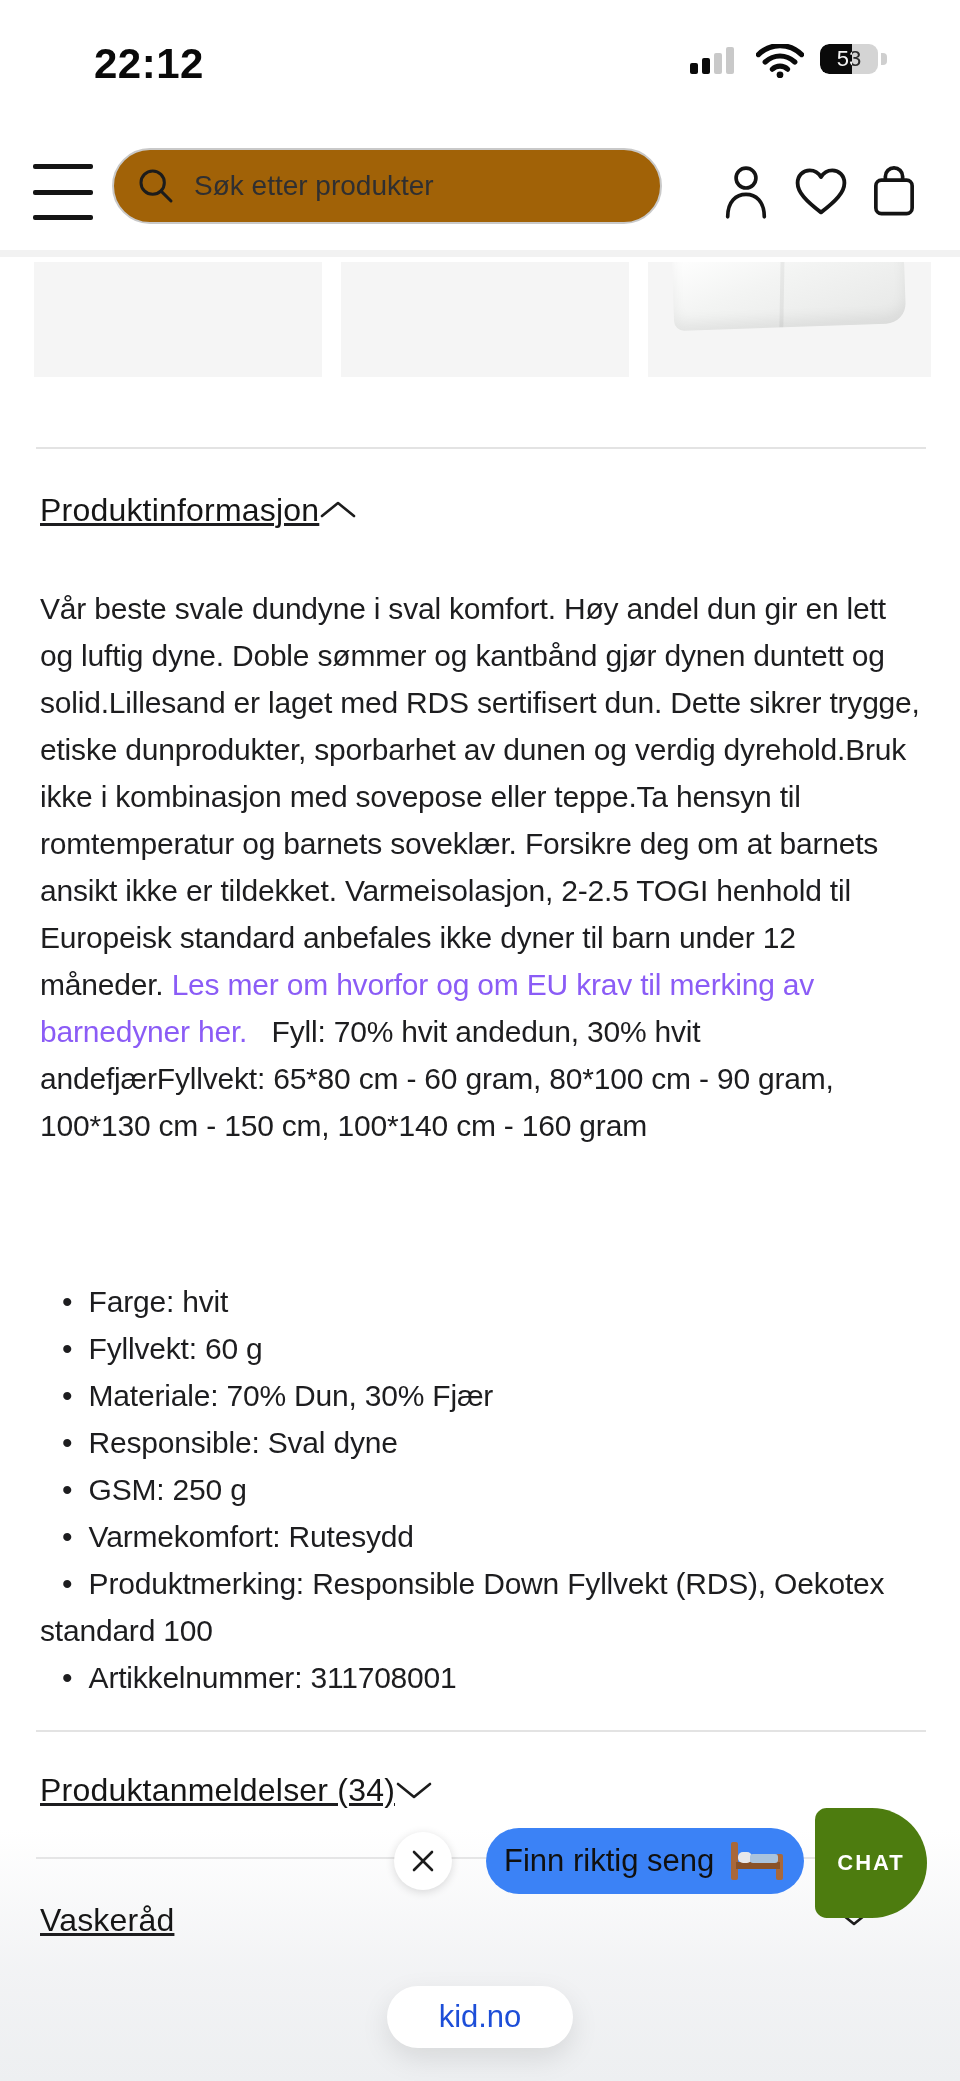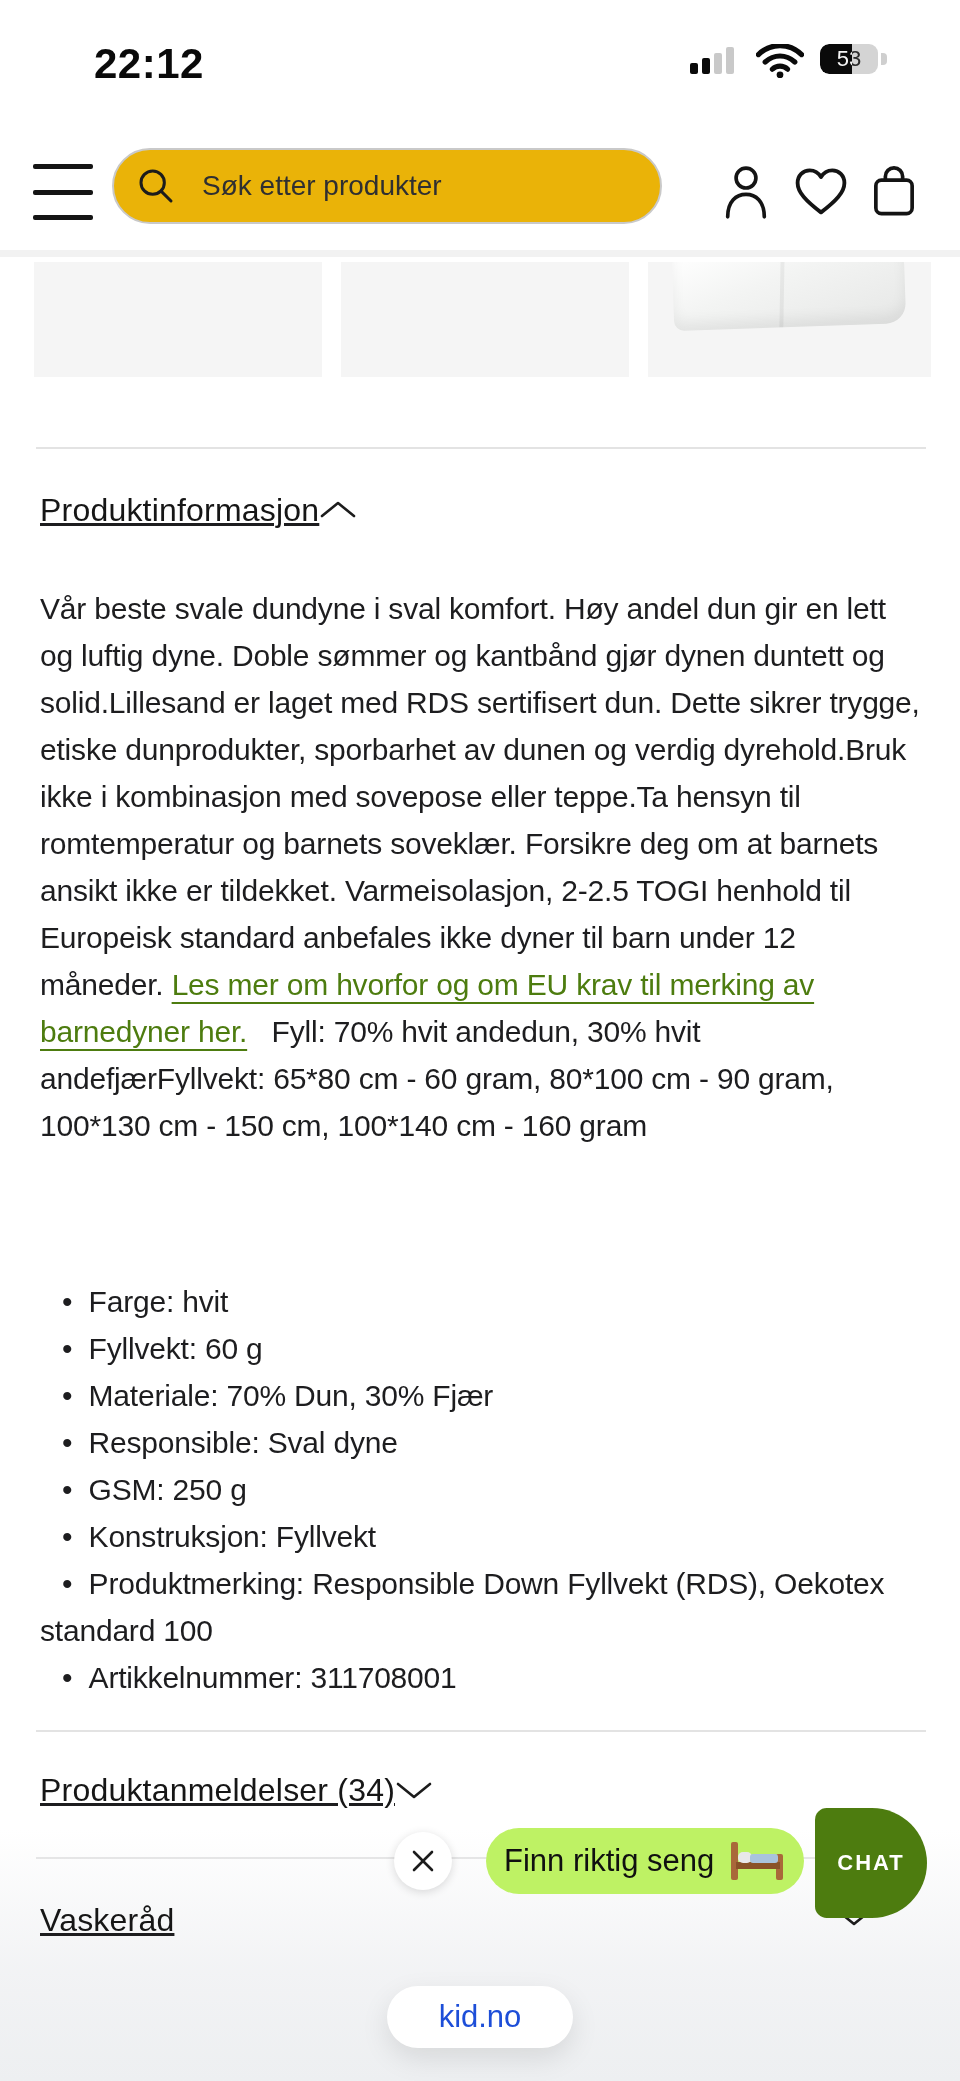--- a/index.html
+++ b/index.html
@@ -19,21 +19,21 @@
   .wifi { position:absolute; left:756px; top:44px; }
   .battery { position:absolute; left:820px; top:44px; width:58px; height:30px; background:#d4d4d4; border-radius:9px; overflow:hidden; }
   .battery .fill { position:absolute; left:0; top:0; height:100%; width:56%; background:#0a0a0a; border-radius:9px 0 0 9px; }
   .battery .pct { position:absolute; inset:0; display:flex; align-items:center; justify-content:center; font-size:22px; font-weight:400; color:#fff; mix-blend-mode:difference; }
   .battery-nub { position:absolute; left:881px; top:53px; width:6px; height:12px; background:#cfcfcf; border-radius:0 4px 4px 0; }
 
   
   .header { position:absolute; top:140px; left:0; width:960px; height:112px; }
   .hamburger { position:absolute; left:33px; top:24px; width:60px; height:56px; display:flex; flex-direction:column; justify-content:space-between; cursor:pointer; }
   .hamburger i { display:block; height:5px; background:#141414; border-radius:2px; }
-  .search-pill { position:absolute; left:112px; top:8px; width:550px; height:76px; border:2px solid #c9c9c9; border-radius:40px; display:flex; align-items:center; padding:0 22px; background:#eab308;gap:8px; }
+  .search-pill { position:absolute; left:112px; top:8px; width:550px; height:76px; border:2px solid #c9c9c9; border-radius:40px; display:flex; align-items:center; padding:0 22px; background:#a16207; }
   .search-pill svg { flex:0 0 auto; margin-right:18px; }
   .search-pill input { border:0; outline:0; width:100%; font-family:inherit; font-size:28px; color:#1d1d1f; background:transparent; }
   .search-pill input::placeholder { color:#2f2f31; opacity:1; }
   .hdr-icon { position:absolute; top:22px; width:56px; height:58px; display:flex; align-items:center; justify-content:center; cursor:pointer; }
   .hdr-user { left:718px; } .hdr-heart { left:793px; } .hdr-bag { left:866px; }
 
   .hairline { position:absolute; top:250px; left:0; width:960px; height:7px; background:rgba(0,0,0,.05); }
 
   
   .thumb { position:absolute; top:262px; height:115px; background:#f5f5f5; overflow:hidden; }
@@ -48,32 +48,32 @@
 
   
   .acc-row { position:absolute; left:40px; width:880px; display:flex; align-items:center; justify-content:flex-start; cursor:pointer; z-index:2;text-decoration:underline; }
   .acc-title { font-size:32px; font-weight:500; color:#161616; letter-spacing:.2px; }
   .info-row { top:486px; height:48px; }
   .reviews-row { top:1768px; height:44px; }
   .care-row { top:1898px; height:44px; }
 
   
   .para { position:absolute; left:40px; top:585px; width:882px; font-size:30px; line-height:47px; letter-spacing:-0.2px; color:#1d1d1f; }
-  .para a { color:#4d7c0f; text-decoration:underline; text-decoration-thickness:2px; text-underline-offset:7px; cursor:pointer; }
+  .para a { color:#8b5cf6; text-decoration-thickness:2px; text-underline-offset:7px; cursor:pointer; }
   .bullets { position:absolute; left:40px; top:1278px; width:882px; list-style:none; font-size:30px; line-height:47px; letter-spacing:-0.2px; }
   .bullets li { text-indent:22px; }
   .bullets li::before { content:"\2022\00A0\00A0"; font-size:30px; }
 
   
   .fade { position:absolute; left:0; top:1830px; width:960px; height:251px; z-index:1;
           background:linear-gradient(180deg, rgba(243,244,246,0) 0%, rgba(240,241,243,.85) 55%, #edeff1 100%); }
 
   
   .close-fab { position:absolute; left:394px; top:1832px; width:58px; height:58px; border-radius:50%; background:#fff; box-shadow:0 2px 10px rgba(0,0,0,.14); display:flex; align-items:center; justify-content:center; cursor:pointer; z-index:5; }
-  .chat-label { position:absolute; left:486px; top:1828px; height:66px; padding:0 18px; border-radius:33px; background:#bef264; display:flex; align-items:center; gap:14px; z-index:5; }
+  .chat-label { position:absolute; left:486px; top:1828px; height:66px; padding:0 18px; border-radius:33px; background:#3b82f6; display:flex; align-items:center; gap:14px; z-index:5; }
   .chat-label .txt { font-size:31px; font-weight:500; color:#101010; white-space:nowrap; }
   .chat-bubble { position:absolute; left:815px; top:1808px; width:112px; height:110px; background:#4d7c0f; border-radius:12px 56px 56px 12px; display:flex; align-items:center; justify-content:center; cursor:pointer; z-index:6; }
   .chat-bubble .txt { color:#fff; font-size:22px; font-weight:600; letter-spacing:2px; }
   .chev-care { position:absolute; right:47px; top:8px; z-index:1; }
 
   
   .url-pill { position:absolute; left:387px; top:1986px; width:186px; height:62px; background:#fff; border-radius:31px; box-shadow:0 10px 28px rgba(0,0,0,.10); display:flex; align-items:center; justify-content:center; z-index:7; cursor:pointer; }
   .url-pill span { font-size:31px; font-weight:500; color:#1d4ed8; }
 
   svg { display:block; }
@@ -156,21 +156,21 @@
   </div>
 
   <div class="para"><span>Vår beste svale dundyne i sval komfort. Høy andel dun gir en lett og luftig dyne. Doble sømmer og kantbånd gjør dynen duntett og solid.Lillesand er laget med RDS sertifisert dun. Dette sikrer trygge, etiske dunprodukter, sporbarhet av dunen og verdig dyrehold.Bruk ikke i kombinasjon med sovepose eller teppe.Ta hensyn til romtemperatur og barnets soveklær. Forsikre deg om at barnets ansikt ikke er tildekket. Varmeisolasjon, 2-2.5 TOGI henhold til Europeisk standard anbefales ikke dyner til barn under 12 måneder. </span><a>Les mer om hvorfor og om EU krav til merking av barnedyner her.</a><span>&nbsp; &nbsp;Fyll: 70% hvit andedun, 30% hvit andefjærFyllvekt: 65*80 cm - 60 gram, 80*100 cm - 90 gram, 100*130 cm - 150 cm, 100*140 cm - 160 gram</span></div>
 
   <ul class="bullets">
     <li>Farge: hvit</li>
     <li>Fyllvekt: 60 g</li>
     <li>Materiale: 70% Dun, 30% Fjær</li>
     <li>Responsible: Sval dyne</li>
     <li>GSM: 250 g</li>
-    <li>Konstruksjon: Fyllvekt</li>
+    <li>Varmekomfort: Rutesydd</li>
     <li>Produktmerking: Responsible Down Fyllvekt (RDS), Oekotex standard 100</li>
     <li>Artikkelnummer: 311708001</li>
   </ul>
 
   <div class="divider d2"></div>
 
   <div class="acc-row reviews-row">
     <div class="acc-title">Produktanmeldelser (34)</div>
     <svg width="38" height="22" viewBox="0 0 38 22">
       <polyline points="3,5 19,18 35,5" fill="none" stroke="#1c1c1c" stroke-width="2.6" stroke-linecap="round" stroke-linejoin="round"></polyline>

